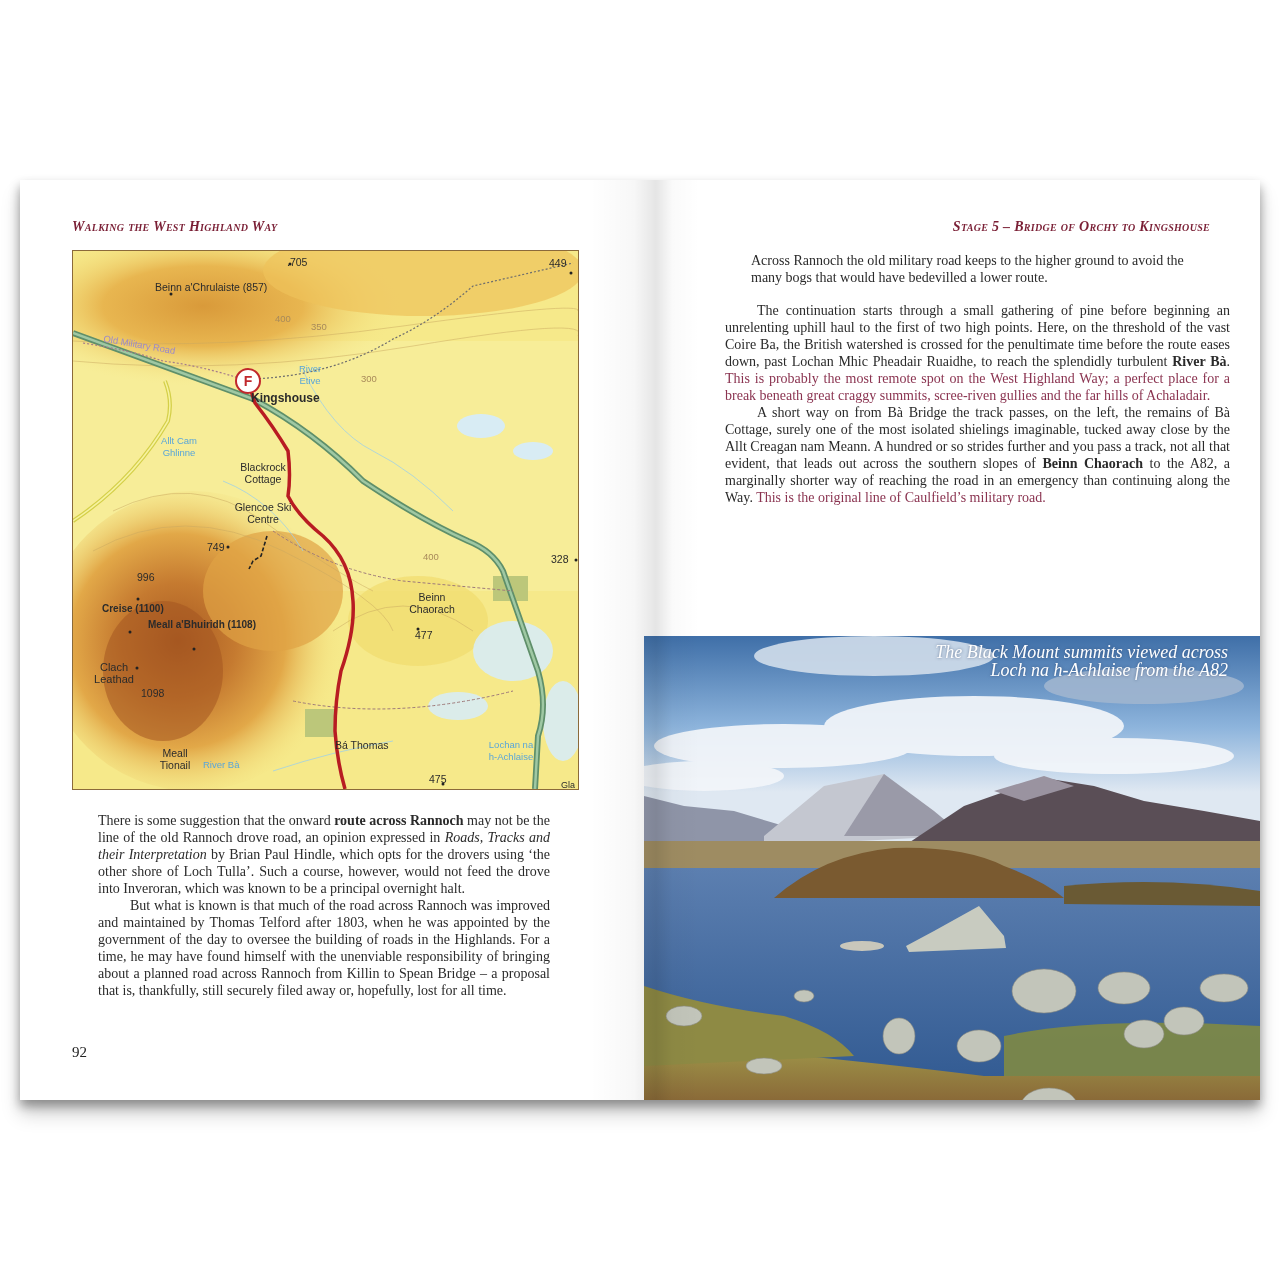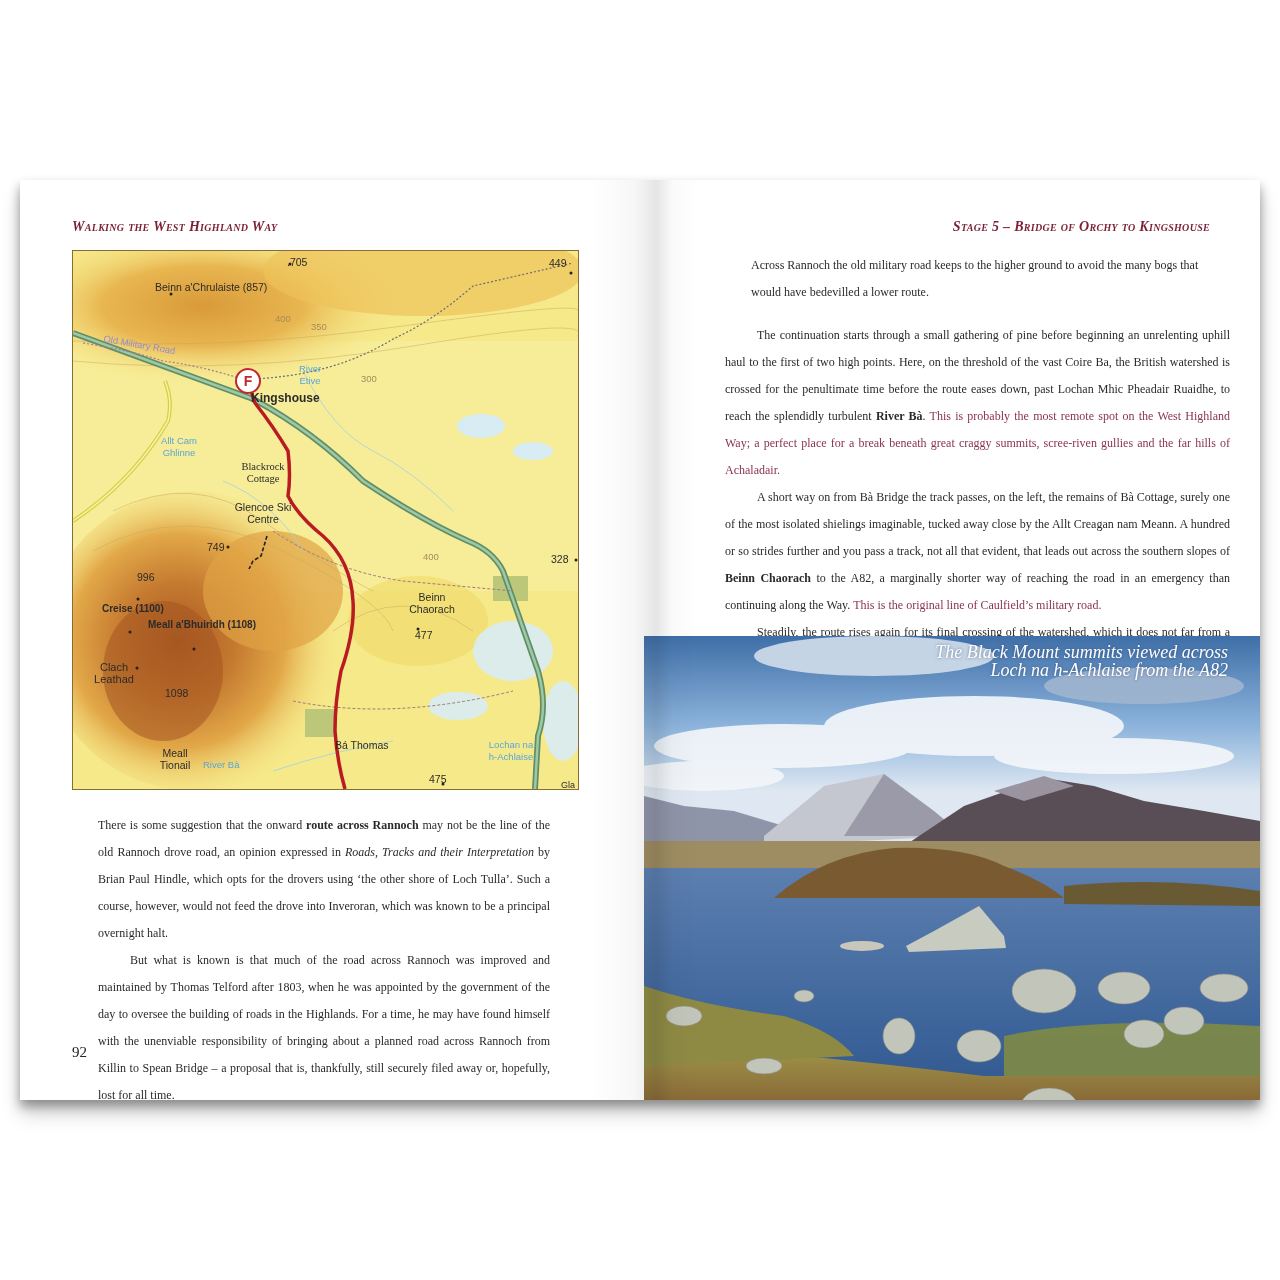--- a/index.html
+++ b/index.html
@@ -40,21 +40,21 @@
     .map-label.water { color: #5aa6d8; font-size: 9.5px; }
     .map-label.road { color: #9c8ac8; font-size: 9.5px; transform: rotate(10deg); }
     .map-label.contour { color: #a88a5a; font-size: 9.5px; }
     .finish-marker {
       position: absolute; left: 162px; top: 117px; width: 22px; height: 22px; border-radius: 50%;
       border: 2.5px solid #c0282c; background: #fff; color: #c0282c; font-family: "Liberation Sans", sans-serif;
       font-weight: bold; font-size: 14px; line-height: 22px; text-align: center;
     }
 
     .body-text {
-      position: absolute; font-size: 12px; line-height: 27px; color: #2a2a2a; text-align: justify;
+      position: absolute; font-size: 14px; line-height: 17px; color: #2a2a2a; text-align: justify;
     }
     .body-text p { margin: 0; }
     .body-text p.indent { text-indent: 32px; }
     .body-text p.gap { margin-top: 16px; }
     .highlight { color: #8a3350; }
     .left-text { left: 78px; top: 632px; width: 452px; }
     .right-text { left: 85px; top: 72px; width: 505px; }
     .right-text p.intro { padding-left: 26px; padding-right: 28px; text-align: left; }
     .page-number { position: absolute; left: 52px; top: 864px; font-size: 15px; color: #222; }
 
@@ -156,28 +156,28 @@
           <circle cx="98" cy="43" r="1.5"></circle>
         </g>
       </svg>
 
       <div class="finish-marker">F</div>
 
       <div class="map-label" style="left:42px; top:30px;padding-left:40px;">Beinn a'Chrulaiste (857)</div>
       <div class="map-label" style="left:214px; top:5px;">.705</div>
       <div class="map-label" style="left:476px; top:6px;">449</div>
       <div class="map-label bold" style="left:178px; top:141px;">Kingshouse</div>
-      <div class="map-label" style="left:155px; top:210px; width:70px; white-space:normal;font-family:Liberation Serif, serif;">Blackrock Cottage</div>
+      <div class="map-label" style="left:155px; top:210px; width:70px; white-space:normal;">Blackrock Cottage</div>
       <div class="map-label" style="left:155px; top:250px; width:70px; white-space:normal;">Glencoe Ski Centre</div>
       <div class="map-label" style="left:134px; top:290px;">749</div>
       <div class="map-label" style="left:64px; top:272px;margin-top:48px;">996</div>
       <div class="map-label" style="left:29px; top:352px; font-weight:bold; font-size:10px;">Creise (1100)</div>
       <div class="map-label" style="left:75px; top:368px; font-weight:bold; font-size:10px;">Meall a'Bhuiridh (1108)</div>
       <div class="map-label" style="left:16px; top:410px; width:50px; white-space:normal; font-size:11px;">Clach Leathad</div>
-      <div class="map-label" style="left:68px; top:436px;margin-left:24px;">1098</div>
+      <div class="map-label" style="left:68px; top:436px;">1098</div>
       <div class="map-label" style="left:82px; top:496px; width:40px; white-space:normal;">Meall Tionail</div>
       <div class="map-label" style="left:336px; top:340px; width:46px; white-space:normal;">Beinn Chaorach</div>
       <div class="map-label" style="left:342px; top:378px;">477</div>
       <div class="map-label" style="left:478px; top:302px;">328</div>
       <div class="map-label" style="left:262px; top:488px;">Bá Thomas</div>
       <div class="map-label" style="left:356px; top:522px;">475</div>
       <div class="map-label" style="left:488px; top:528px; font-size:9px;">Gla</div>
 
       <div class="map-label water" style="left:222px; top:112px; width:30px; white-space:normal;">River Etive</div>
       <div class="map-label water" style="left:86px; top:184px; width:40px; white-space:normal;">Allt Cam Ghlinne</div>
@@ -206,23 +206,20 @@
   <div class="page page-right">
     <div class="running-head">Stage 5 – Bridge of Orchy to Kingshouse</div>
 
     <div class="body-text right-text">
       <p class="intro">Across Rannoch the old military road keeps to the higher ground to avoid the many bogs that would have bedevilled a lower route.</p>
       <p class="indent gap">
         <span>The continuation starts through a small gathering of pine before beginning an unrelenting uphill haul to the first of two high points. Here, on the threshold of the vast Coire Ba, the British watershed is crossed for the penultimate time before the route eases down, past Lochan Mhic Pheadair Ruaidhe, to reach the splendidly turbulent </span><b>River Bà</b><span>. </span><span class="highlight">This is probably the most remote spot on the West Highland Way; a perfect place for a break beneath great craggy summits, scree-riven gullies and the far hills of Achaladair.</span>
       </p>
       <p class="indent">
         <span>A short way on from Bà Bridge the track passes, on the left, the remains of Bà Cottage, surely one of the most isolated shielings imaginable, tucked away close by the Allt Creagan nam Meann. A hundred or so strides further and you pass a track, not all that evident, that leads out across the southern slopes of </span><b>Beinn Chaorach</b><span> to the A82, a marginally shorter way of reaching the road in an emergency than continuing along the Way. </span><span class="highlight">This is the original line of Caulfield’s military road.</span>
-      </p>
-      <p class="indent">
-        <span>Steadily, the route rises again for its final crossing of the watershed, which it does not far from a prominent cairn, perched on the hillside to the left and</span>
       </p>
     </div>
 
     <div class="photo">
       <svg width="616" height="464" viewBox="0 0 616 464">
         <defs>
           <linearGradient id="sky" x1="0" y1="0" x2="0" y2="1">
             <stop offset="0" stop-color="#3f6fa8"></stop>
             <stop offset="0.35" stop-color="#8db4dc"></stop>
             <stop offset="0.6" stop-color="#dfe8f2"></stop>

